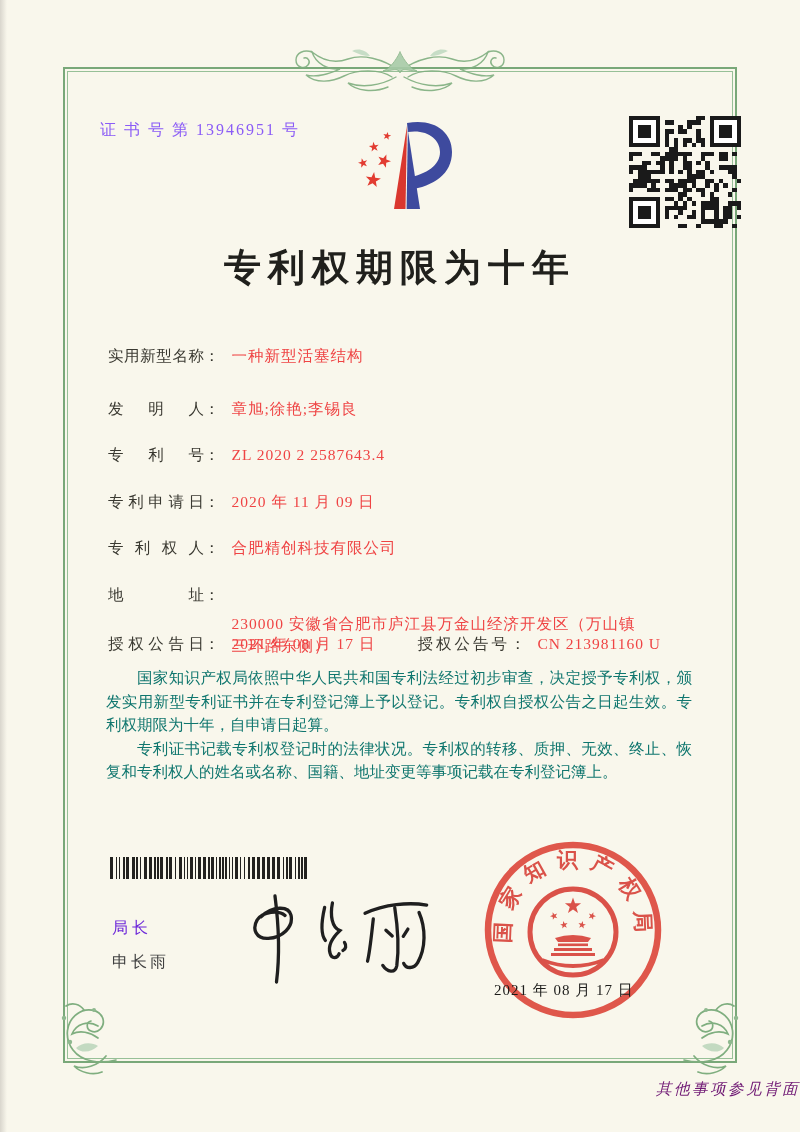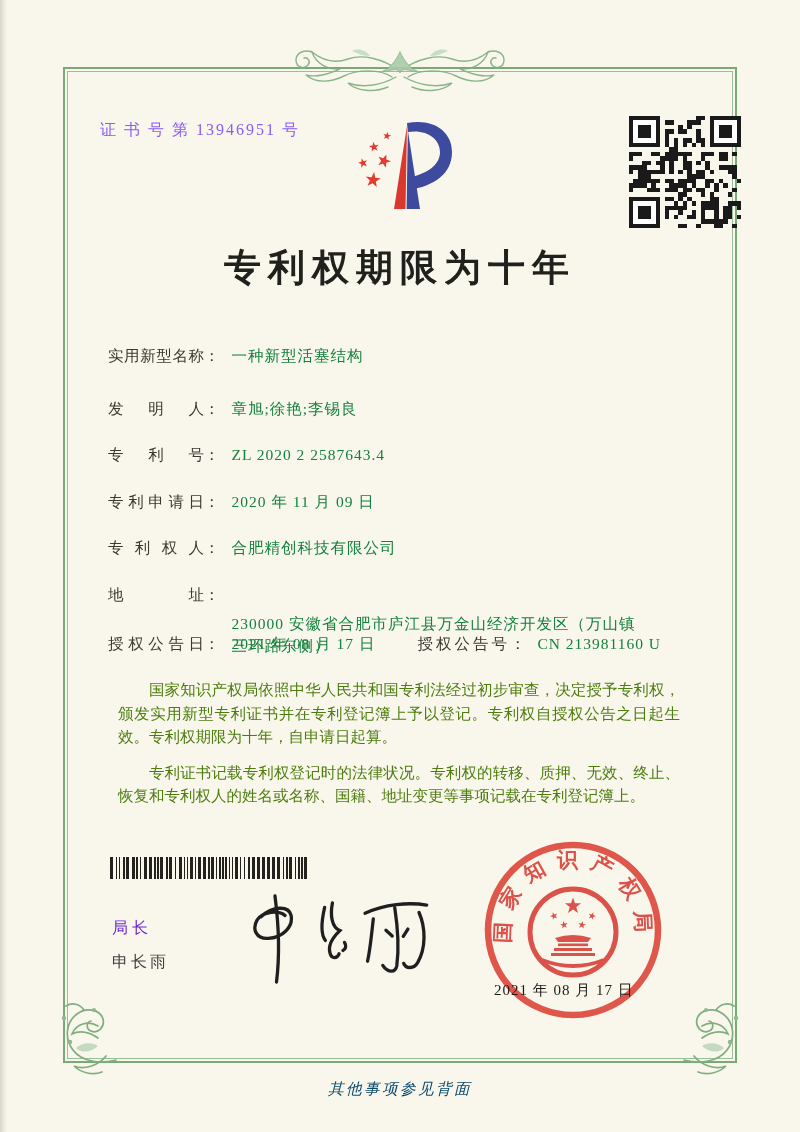--- a/index.html
+++ b/index.html
@@ -17,35 +17,35 @@
   .orn-bl{left:46px;top:998px;}
   .orn-br{right:46px;top:998px;transform:scaleX(-1);}
   .certno{position:absolute;left:100px;top:120px;font-size:16px;letter-spacing:2px;color:#8b5cf6;z-index:3;}
   .logo{position:absolute;left:337px;top:116px;z-index:3;}
   .qr{position:absolute;left:629px;top:116px;width:112px;height:112px;z-index:3;}
   .title{position:absolute;left:0;top:243px;width:800px;margin:0;text-align:center;
          font-size:37px;font-weight:600;letter-spacing:7px;color:#20201c;z-index:3;}
   .frow{position:absolute;left:108px;font-size:15.5px;z-index:3;white-space:nowrap;}
   .flabel{display:inline-block;width:96px;text-align:justify;text-align-last:justify;color:#3a3931;}
   .colon{margin-right:12px;}
-  .fvalue{letter-spacing:1px;color:#15803d;}
+  .fvalue{letter-spacing:1px;color:#ef4444;}
   .fvalue.wrap{display:inline-block;vertical-align:top;max-width:472px;white-space:pre-line;line-height:22px;margin-top:28px;}
   .flabel2{letter-spacing:3px;margin-left:42px;color:#3a3931;text-align:center;}
   .paras{position:absolute;left:106px;top:666px;width:586px;z-index:3;}
-  .paras p{margin:12px;text-indent:2em;font-size:15.5px;line-height:23.5px;text-align:justify;color:#4d7c0f;}
+  .paras p{margin:0;text-indent:2em;font-size:15.5px;line-height:23.5px;text-align:justify;color:#0f766e;}
   .barcode{position:absolute;left:110px;top:857px;width:202px;height:22px;z-index:3;}
   .sig-title{position:absolute;left:112px;top:918px;font-size:16px;letter-spacing:4px;color:#6d28d9;z-index:3;}
   .sig-name{position:absolute;left:112px;top:952px;font-size:16px;letter-spacing:3px;color:#404040;z-index:3;}
   .signature{position:absolute;left:228px;top:883px;z-index:3;}
   .seal{position:absolute;left:478px;top:840px;z-index:3;}
   .seal-date{position:absolute;left:494px;top:981px;font-size:15px;letter-spacing:1px;color:#1c1c1a;z-index:4;}
   .pageinfo{position:absolute;left:63px;top:1031px;width:674px;text-align:center;
             font-size:13.5px;letter-spacing:1px;color:#3c3b33;z-index:3;}
-  .backnote{position:absolute;left:0;top:1079px;width:800px;text-align:center;font-style:italic;
-            font-size:15.5px;letter-spacing:2.5px;color:#0c4a6e;z-index:3;}
+  .backnote{position:absolute;left:0;top:1079px;width:800px;text-align:right;font-style:italic;
+            font-size:15.5px;letter-spacing:2.5px;color:#701a75;z-index:3;}
 </style>
 </head>
 <body>
 
 <div class="page">
 
   <div class="frame">
     <div class="frame-inner"></div>
   </div>
 

